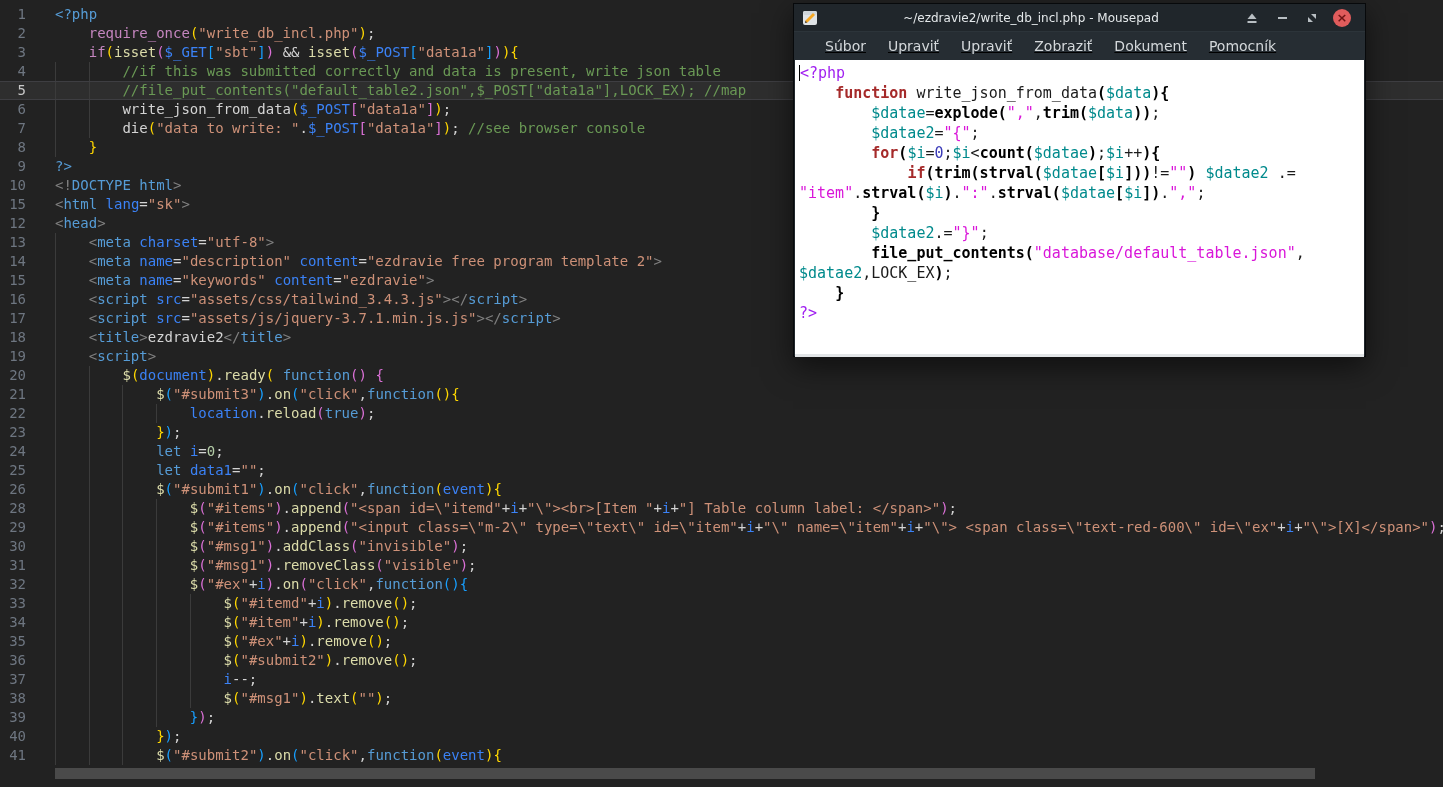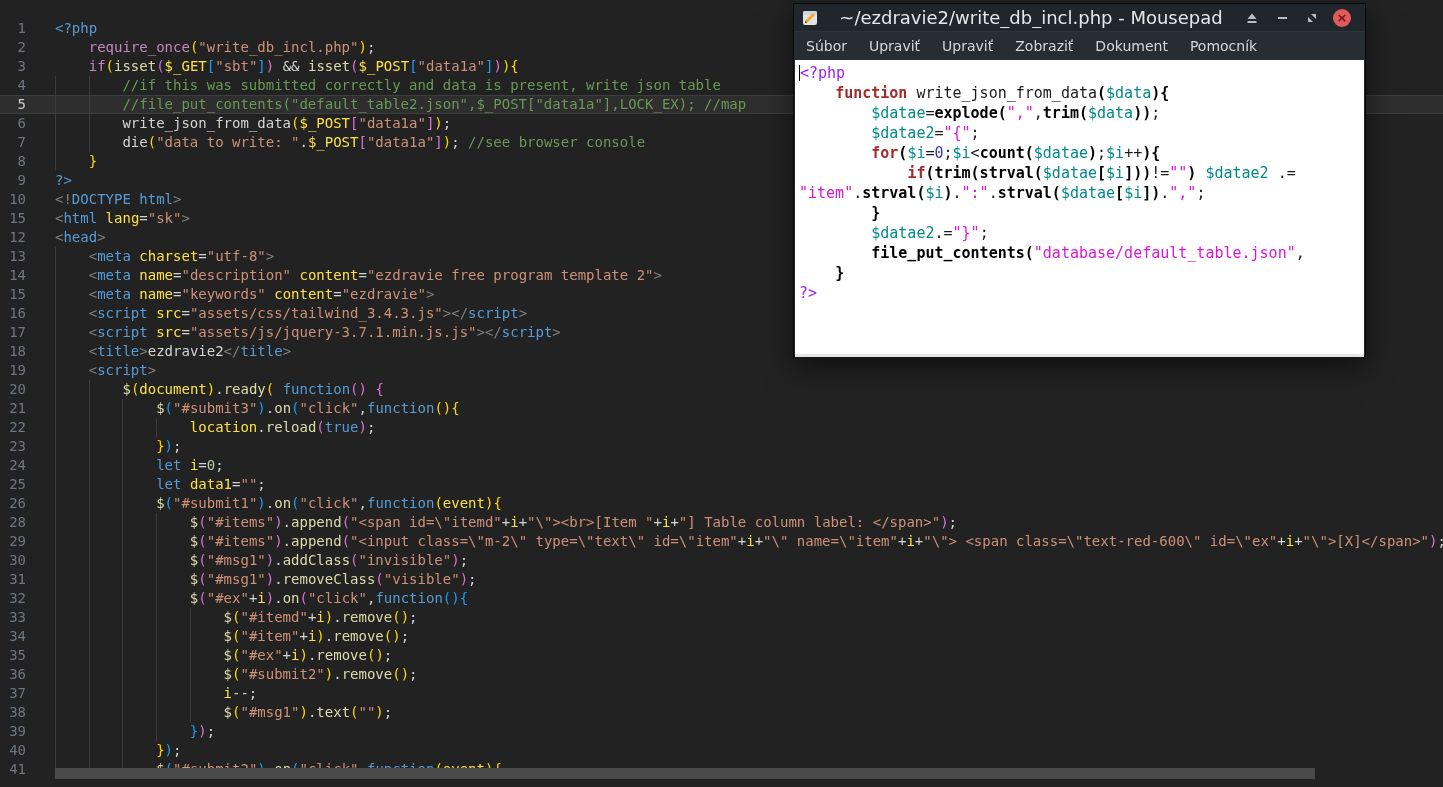--- a/index.html
+++ b/index.html
@@ -1,47 +1,47 @@
 <!DOCTYPE html>
 <html><head>
 <meta charset="utf-8">
 <style>
   html,body{margin:0;padding:0;}
   body{
     width:1443px;height:787px;overflow:hidden;position:relative;
     background:#222222;font-family:"DejaVu Sans Mono",monospace;
   }
   
-  .editor{position:absolute;inset:0;padding-top:19px;}
+  .editor{position:absolute;inset:0;padding-top:5px;}
   .line{height:19px;line-height:19px;white-space:pre;font-size:14px;position:relative;}
   .line.current{background:rgba(255,255,255,0.055);border-top:1px solid #3e3e42;border-bottom:1px solid #3e3e42;box-sizing:border-box;line-height:17px;}
   .num{display:inline-block;width:26px;text-align:right;margin-right:29px;color:#6e7681;user-select:none;}
   .line.current .num{color:#c8c8c8;}
   .code{position:relative;display:inline-block;height:100%;}
   .guide{position:absolute;top:0;bottom:0;width:0;border-left:1px solid #3b3b3b;}
   
-  .t-b{color:#569CD6}.t-k{color:#C586C0}.t-f{color:#DCDCAA}.t-v{color:#fde047}
+  .t-b{color:#569CD6}.t-k{color:#C586C0}.t-f{color:#DCDCAA}.t-v{color:#3b82f6}
   .t-s{color:#CE9178}.t-c{color:#6A9955}.t-n{color:#B5CEA8}.t-d{color:#D4D4D4}
   .t-pu{color:#808080}.t-g{color:#FFD700}.t-o{color:#DA70D6}.t-u{color:#179FFF}
   
   .hscroll{position:absolute;left:55px;top:768px;width:1260px;height:11px;background:#4a4a4a;}
   
   .mousepad{
     position:absolute;left:793px;top:3px;width:573px;height:354px;box-sizing:border-box;
     background:#20262b;border:1px solid #07090b;box-shadow:0 10px 28px rgba(0,0,0,0.55);
     font-family:"DejaVu Sans",sans-serif;
   }
   .titlebar{height:27px;display:flex;align-items:center;background:#20262b;}
   .win-icon{width:18px;height:18px;margin:0 6px 0 7px;flex:0 0 auto;}
-  .win-title{flex:1;text-align:center;font-size:18px;color:#e4e8ea;white-space:nowrap;overflow:hidden;}
+  .win-title{flex:1;text-align:center;font-size:12px;color:#e4e8ea;white-space:nowrap;overflow:hidden;}
   .win-btns{display:flex;align-items:center;flex:0 0 auto;margin-right:8px;}
   .win-btn{width:30px;height:22px;display:flex;align-items:center;justify-content:center;cursor:default;}
   .btn-close-circle{width:18px;height:18px;border-radius:50%;background:#e05c5c;display:flex;align-items:center;justify-content:center;
     color:#6e1414;font-weight:bold;font-size:13px;line-height:1;font-family:"DejaVu Sans",sans-serif;}
-  .menubar{height:28px;display:flex;align-items:center;background:#262d33;padding-left:1px;border-top:1px solid #2c343a;}
+  .menubar{height:28px;display:flex;align-items:center;background:#262d33;padding-left:20px;border-top:1px solid #2c343a;text-decoration:underline;}
   .menu-item{font-size:14px;color:#d4d8db;padding:3px 9px;margin:0 2px;white-space:nowrap;}
   .mp-content{
     background:#ffffff;height:291px;margin:0 1px;border-bottom:3px solid #e2e5e7;
     padding:3px 0 0 4px;font-family:"DejaVu Sans Mono",monospace;font-size:15px;line-height:20px;
     position:relative;overflow:hidden;
   }
   .mline{height:20px;line-height:20px;white-space:pre;}
   .mp-cursor{display:inline-block;width:0;border-left:1px solid #000;height:16px;vertical-align:-3px;}
   
   .t-mk{color:#A52A2A;font-weight:bold}.t-mv{color:#008A8C}.t-ms{color:#D916D9}
@@ -139,17 +139,18 @@
         <div class="mline"><span class="mp-cursor"></span><span class="t-mp">&lt;?php</span></div>
         <div class="mline"><span class="t-md">    </span><span class="t-mk">function</span><span class="t-md"> write_json_from_data</span><span class="t-mb">(</span><span class="t-mv">$data</span><span class="t-mb">){</span></div>
         <div class="mline"><span class="t-md">        </span><span class="t-mv">$datae</span><span class="t-md">=</span><span class="t-mb">explode(</span><span class="t-ms">","</span><span class="t-md">,</span><span class="t-mb">trim(</span><span class="t-mv">$data</span><span class="t-mb">))</span><span class="t-md">;</span></div>
         <div class="mline"><span class="t-md">        </span><span class="t-mv">$datae2</span><span class="t-md">=</span><span class="t-ms">"{"</span><span class="t-md">;</span></div>
         <div class="mline"><span class="t-md">        </span><span class="t-mk">for</span><span class="t-mb">(</span><span class="t-mv">$i</span><span class="t-md">=</span><span class="t-mn">0</span><span class="t-md">;</span><span class="t-mv">$i</span><span class="t-md">&lt;</span><span class="t-mb">count(</span><span class="t-mv">$datae</span><span class="t-mb">)</span><span class="t-md">;</span><span class="t-mv">$i</span><span class="t-md">++</span><span class="t-mb">){</span></div>
         <div class="mline"><span class="t-md">            </span><span class="t-mk">if</span><span class="t-mb">(trim(strval(</span><span class="t-mv">$datae</span><span class="t-mb">[</span><span class="t-mv">$i</span><span class="t-mb">]))</span><span class="t-md">!=</span><span class="t-ms">""</span><span class="t-mb">)</span><span class="t-md"> </span><span class="t-mv">$datae2</span><span class="t-md"> .=</span></div>
         <div class="mline"><span class="t-ms">"item"</span><span class="t-md">.</span><span class="t-mb">strval(</span><span class="t-mv">$i</span><span class="t-mb">)</span><span class="t-md">.</span><span class="t-ms">":"</span><span class="t-md">.</span><span class="t-mb">strval(</span><span class="t-mv">$datae</span><span class="t-mb">[</span><span class="t-mv">$i</span><span class="t-mb">])</span><span class="t-md">.</span><span class="t-ms">","</span><span class="t-md">;</span></div>
         <div class="mline"><span class="t-md">        </span><span class="t-mb">}</span></div>
         <div class="mline"><span class="t-md">        </span><span class="t-mv">$datae2</span><span class="t-md">.=</span><span class="t-ms">"}"</span><span class="t-md">;</span></div>
         <div class="mline"><span class="t-md">        </span><span class="t-mb">file_put_contents(</span><span class="t-ms">"database/default_table.json"</span><span class="t-md">,</span></div>
+        <div class="mline"><span class="t-mv">$datae2</span><span class="t-md">,</span><span class="t-md">LOCK_EX</span><span class="t-mb">)</span><span class="t-md">;</span></div>
         <div class="mline"><span class="t-md">    </span><span class="t-mb">}</span></div>
         <div class="mline"><span class="t-mp">?&gt;</span></div>
       </div>
   </div>
 </div>
 
 </body></html>

